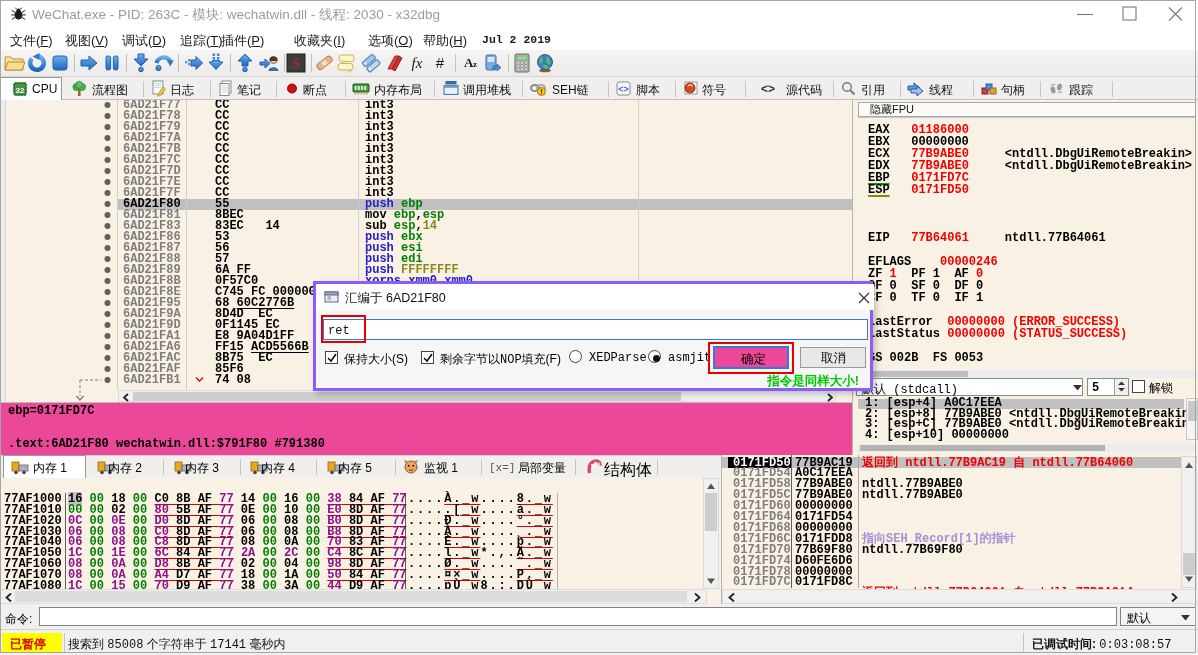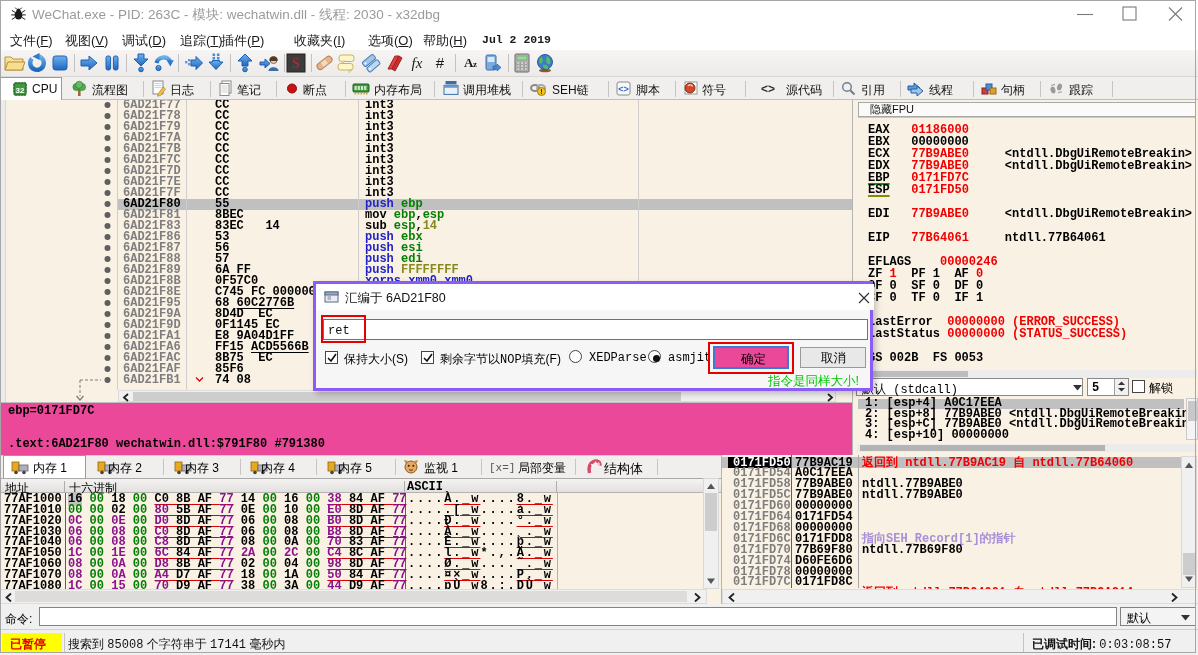--- a/index.html
+++ b/index.html
@@ -459,21 +459,20 @@
 <div id="regs">
 <div class="abs" style="left:5px;top:2px;width:338px;height:15px;background:#fbfaf9;border:1px solid #a8a8a8;font-size:11px;line-height:13px;padding-left:11px;color:#111">隐藏FPU</div>
 <div class="abs" style="left:5px;top:17px;width:338px;height:1px;background:#c8c8c8"></div>
 <div class="mono" style="position:absolute;left:0;top:0;width:346px;height:266px;overflow:hidden">
 <span class="row" style="left:15px;top:25px">EAX   <span class="red">01186000</span></span>
 <span class="row" style="left:15px;top:37px">EBX   00000000</span>
 <span class="row" style="left:15px;top:49px">ECX   <span class="red">77B9ABE0</span>     &lt;ntdll.DbgUiRemoteBreakin&gt;</span>
 <span class="row" style="left:15px;top:61px">EDX   <span class="red">77B9ABE0</span>     &lt;ntdll.DbgUiRemoteBreakin&gt;</span>
 <span class="row" style="left:15px;top:73px"><span style="text-decoration:underline;text-decoration-color:#00a000;text-decoration-thickness:2px;text-underline-offset:2px">EBP</span>   <span class="red">0171FD7C</span></span>
 <span class="row" style="left:15px;top:85px"><span style="text-decoration:underline;text-decoration-color:#8a8a00;text-decoration-thickness:2px;text-underline-offset:2px">ESP</span>   <span class="red">0171FD50</span></span>
-<span class="row" style="left:15px;top:109px">EDI   <span class="red">77B9ABE0</span>     &lt;ntdll.DbgUiRemoteBreakin&gt;</span>
 <span class="row" style="left:15px;top:133px">EIP   <span class="red">77B64061</span>     ntdll.77B64061</span>
 <span class="row" style="left:15px;top:157px">EFLAGS    <span class="red">00000246</span></span>
 <span class="row" style="left:15px;top:169px">ZF <span class="red">1</span>  PF 1  AF <span class="red">0</span></span>
 <span class="row" style="left:15px;top:181px">OF 0  SF 0  DF 0</span>
 <span class="row" style="left:15px;top:193px">CF 0  TF 0  IF 1</span>
 <span class="row" style="left:15px;top:217px">LastError  <span class="red">00000000 (ERROR_SUCCESS)</span></span>
 <span class="row" style="left:15px;top:229px">LastStatus <span class="red">00000000 (STATUS_SUCCESS)</span></span>
 <span class="row" style="left:15px;top:253px">GS 002B  FS 0053</span>
 </div>
 <div class="abs" style="left:4px;top:270px;width:340px;height:8px;background:#ececec">
@@ -550,29 +549,21 @@
           <path d="M5.2 6.2 L7.4 8.4 M8.8 3.6 L11 5.8 M12.6 4.4 L13.4 7" stroke="#fff" stroke-width="1.1"></path>
         </g>
 </svg>
 <span class="abs" style="left:33px;top:5px;font-size:12px">内存 1</span>
 <span class="abs" style="left:108px;top:5px;font-size:12px">内存 2</span>
 <span class="abs" style="left:185px;top:5px;font-size:12px">内存 3</span>
 <span class="abs" style="left:261px;top:5px;font-size:12px">内存 4</span>
 <span class="abs" style="left:338px;top:5px;font-size:12px">内存 5</span>
 <span class="abs" style="left:424px;top:5px;font-size:12px">监视 1</span>
 <span class="abs" style="left:518px;top:5px;font-size:12px">局部变量</span>
-<span class="abs" style="left:604px;top:5px;font-size:13px">结构体</span>
-<div class="abs" style="left:0;top:23px;width:721px;height:15px;background:linear-gradient(#f4f3f2,#e3e1df);border-top:1px solid #a8a8a8;border-bottom:1px solid #b4b2b0">
-<span class="abs" style="left:5px;top:1px;font-size:12px">地址</span>
-<span class="abs" style="left:69px;top:1px;font-size:12px">十六进制</span>
-<span class="abs mono" style="left:407px;top:1px;font-size:12px">ASCII</span>
-<div class="abs" style="left:64px;top:2px;width:1px;height:11px;background:#b0aeac"></div>
-<div class="abs" style="left:404px;top:2px;width:1px;height:11px;background:#b0aeac"></div>
-<div class="abs" style="left:556px;top:2px;width:1px;height:11px;background:#b0aeac"></div>
-</div>
+<span class="abs" style="left:604px;top:5px;font-size:16px">结构体</span>
 <div class="abs" style="left:64.5px;top:38px;width:1px;height:96px;background:#5f5f5f"></div>
       <div class="abs" style="left:404.5px;top:38px;width:1px;height:96px;background:#5f5f5f"></div>
       <div class="abs" style="left:556.5px;top:38px;width:1px;height:96px;background:#b0b0b0"></div>
       <div id="hexrows" class="mono">
         <span class="row" style="left:4px;top:39px">77AF1000</span>
         <span class="row" style="left:68px;top:39px"><span class="sel" style="font-weight:bold">16</span> <i>00</i> 18 <i>00</i> <u>C0 8B AF <em>77</em></u> 14 <i>00</i> 16 <i>00</i> <u><em>38</em> 84 AF <em>77</em></u></span>
         <span class="row asc" style="left:408px;top:39px">....<u>À._w</u>....<u>8._w</u></span>
 <span class="row" style="left:4px;top:49.85px">77AF1010</span>
         <span class="row" style="left:68px;top:49.85px"><i>00</i> <i>00</i> 02 <i>00</i> <u><em>80</em> 5B AF <em>77</em></u> 0E <i>00</i> 10 <i>00</i> <u><em>E0</em> 8D AF <em>77</em></u></span>
         <span class="row asc" style="left:408px;top:49.85px">....<u>.[_w</u>....<u>à._w</u></span>
@@ -722,14 +713,14 @@
 <div class="abs" style="left:332px;top:66px;width:13px;height:13px;background:#fff;border:1.4px solid #444;border-radius:50%"></div>
 <div class="abs" style="left:336.5px;top:70.5px;width:7px;height:7px;background:#111;border-radius:50%"></div>
 <span class="abs mono" style="left:352px;top:67px;font-size:12px">asmjit</span>
 <div class="abs" style="left:397px;top:62px;width:76px;height:23px;background:#ec4899;border:2px solid #3a7ad4">
 <span class="abs" style="left:26px;top:3px;font-size:12.5px">确定</span>
     </div>
 <div class="abs" style="left:392px;top:57.5px;width:86px;height:32px;border:2.2px solid #e80000"></div>
 <div class="abs" style="left:484px;top:63px;width:66px;height:21px;background:#e8e8e8;border:1px solid #9a9a9a">
 <span class="abs" style="left:20px;top:2px;font-size:12.5px">取消</span>
     </div>
-<span class="abs" style="right:11px;top:89px;font-size:12.5px;font-weight:normal;color:#00c800">指令是同样大小!</span>
+<span class="abs" style="right:11px;top:89px;font-size:12.5px;font-weight:bold;color:#00c800">指令是同样大小!</span>
 </div>
 
 </body></html>

